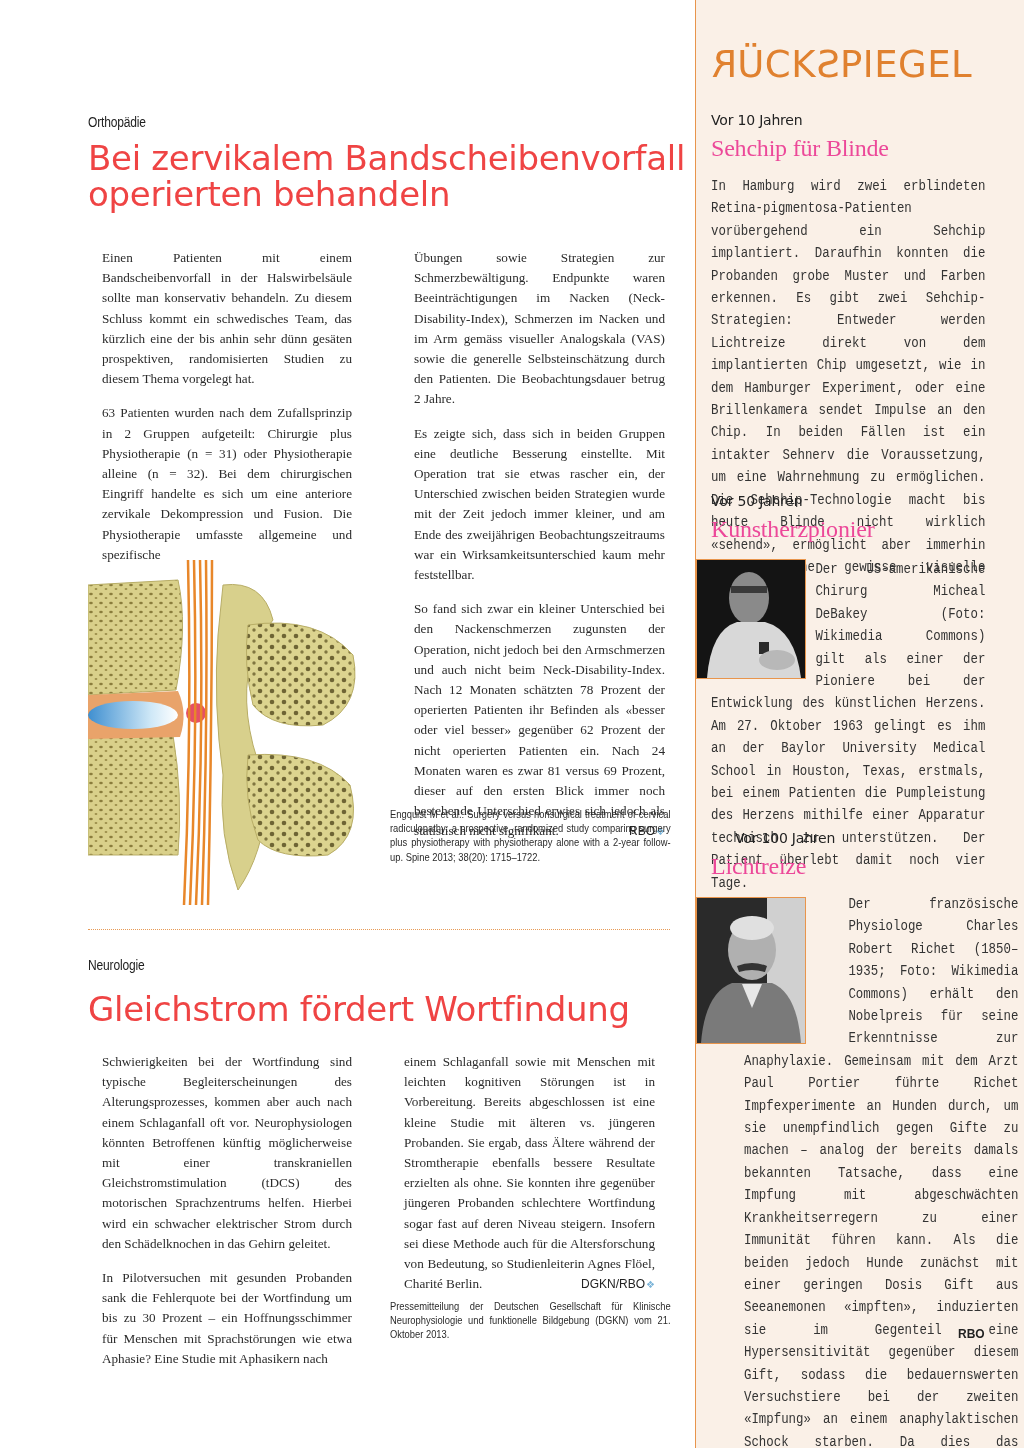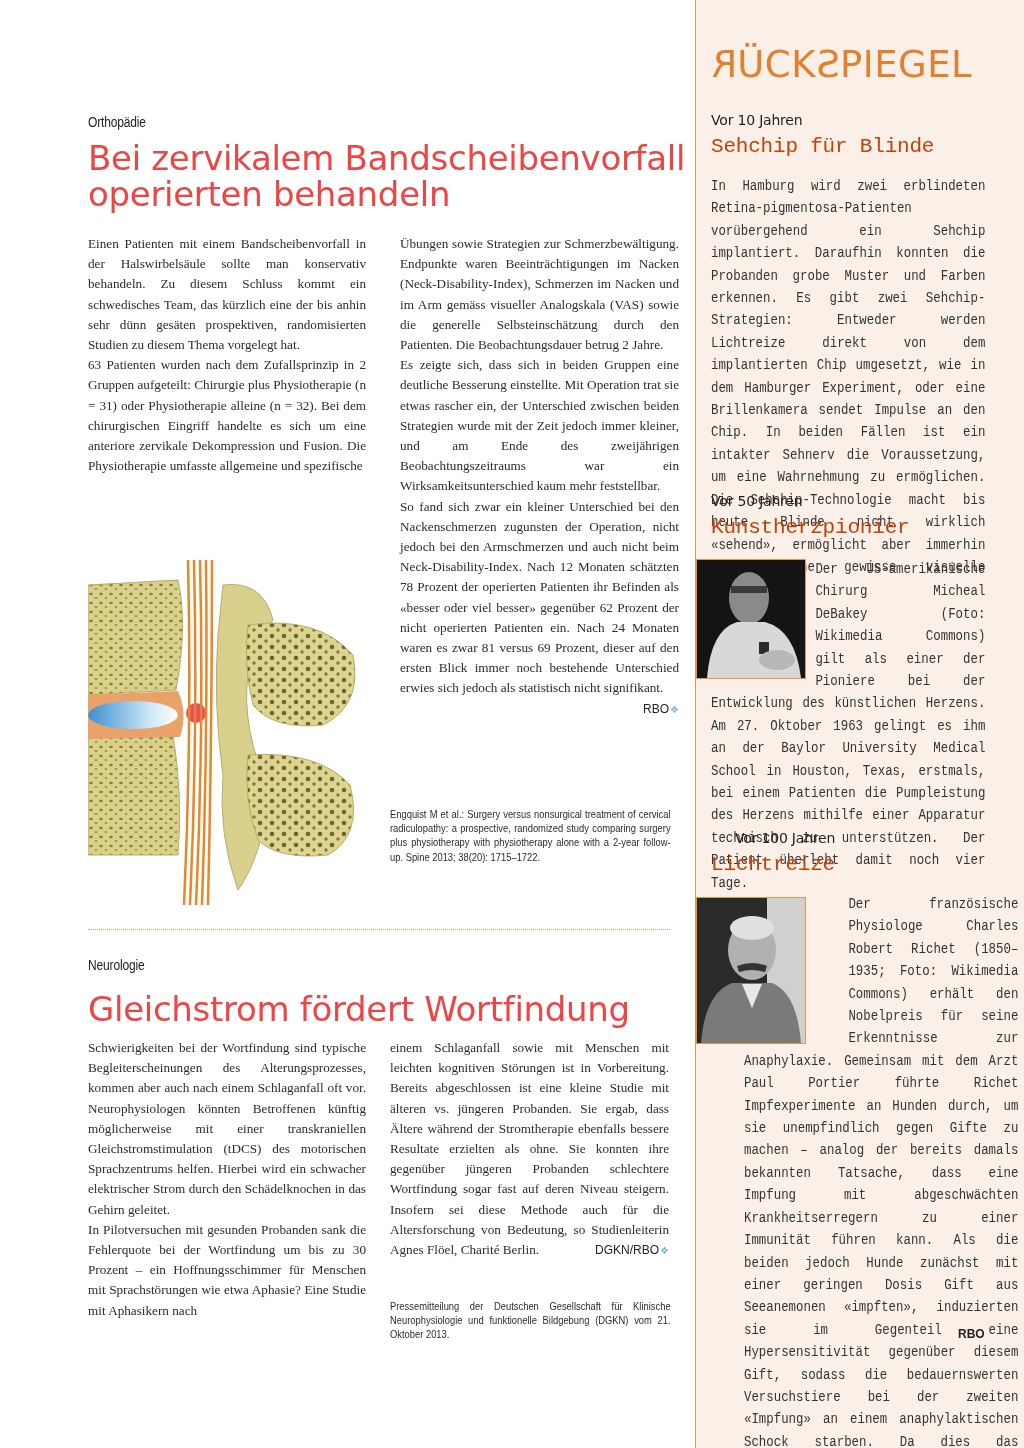--- a/index.html
+++ b/index.html
@@ -14,21 +14,21 @@
       color: #1f1f1f; letter-spacing: -0.2px; transform: scaleX(0.86); transform-origin: left;
     }
     .headline {
       font-family: "DejaVu Sans", sans-serif; color: #ef4444;
       font-size: 34px; line-height: 36px; letter-spacing: -0.3px; font-weight: normal;
     }
     .body-text {
       font-family: "Liberation Serif", serif; font-size: 13.2px; line-height: 20.2px;
       color: #2b2b2b; text-align: justify; hyphens: manual;
     }
-    .body-text p { margin: 0; }
+    .body-text p { margin: 14px; }
     .sig { font-family: "Liberation Sans", sans-serif; font-size: 12px; font-weight: normal; color: #222; float: right; }
     .sig .diamond { color: #7bb4d8; font-size: 10px; margin-left: 1px; }
     .ref {
       font-family: "Liberation Sans", sans-serif; font-size: 10.2px; line-height: 14.2px;
       color: #2b2b2b; text-align: justify; transform: scaleX(0.92); transform-origin: left;
       width: 305px;
     }
     .dotted {
       left: 88px; top: 929px; width: 582px; height: 0;
       border-top: 1.5px dotted #e89a55;
@@ -40,21 +40,21 @@
     }
     .sb-title {
       left: 711px; top: 40px; font-family: "DejaVu Sans", sans-serif;
       font-size: 37px; color: #e0812f; letter-spacing: 0.5px; line-height: 50px;
     }
     .mirror { display: inline-block; transform: scaleX(-1); }
     .sb-kicker {
       font-family: "DejaVu Sans", sans-serif; font-size: 14px; color: #222; letter-spacing: -0.2px;
     }
     .sb-head {
-      font-family: Liberation Mono, monospace; font-size: 21px; color: #c2410c; letter-spacing: -0.2px;
+      font-family: Liberation Serif, serif; font-size: 24px; color: #ec4899; letter-spacing: -0.2px;
     }
     .sb-text {
       font-family: Liberation Mono, monospace; font-size: 14px; line-height: 22.4px;
       color: #333; text-align: justify;
     }
     .sb-inner { width: 310px; transform: scaleX(0.885); transform-origin: left; }
     .photo {
       position: absolute; border: 1.5px solid #e8954c; background: #111; overflow: hidden;
     }
     .sb-rbo { font-family: "Liberation Sans", sans-serif; font-size: 12px; font-weight: bold; color: #222; }

